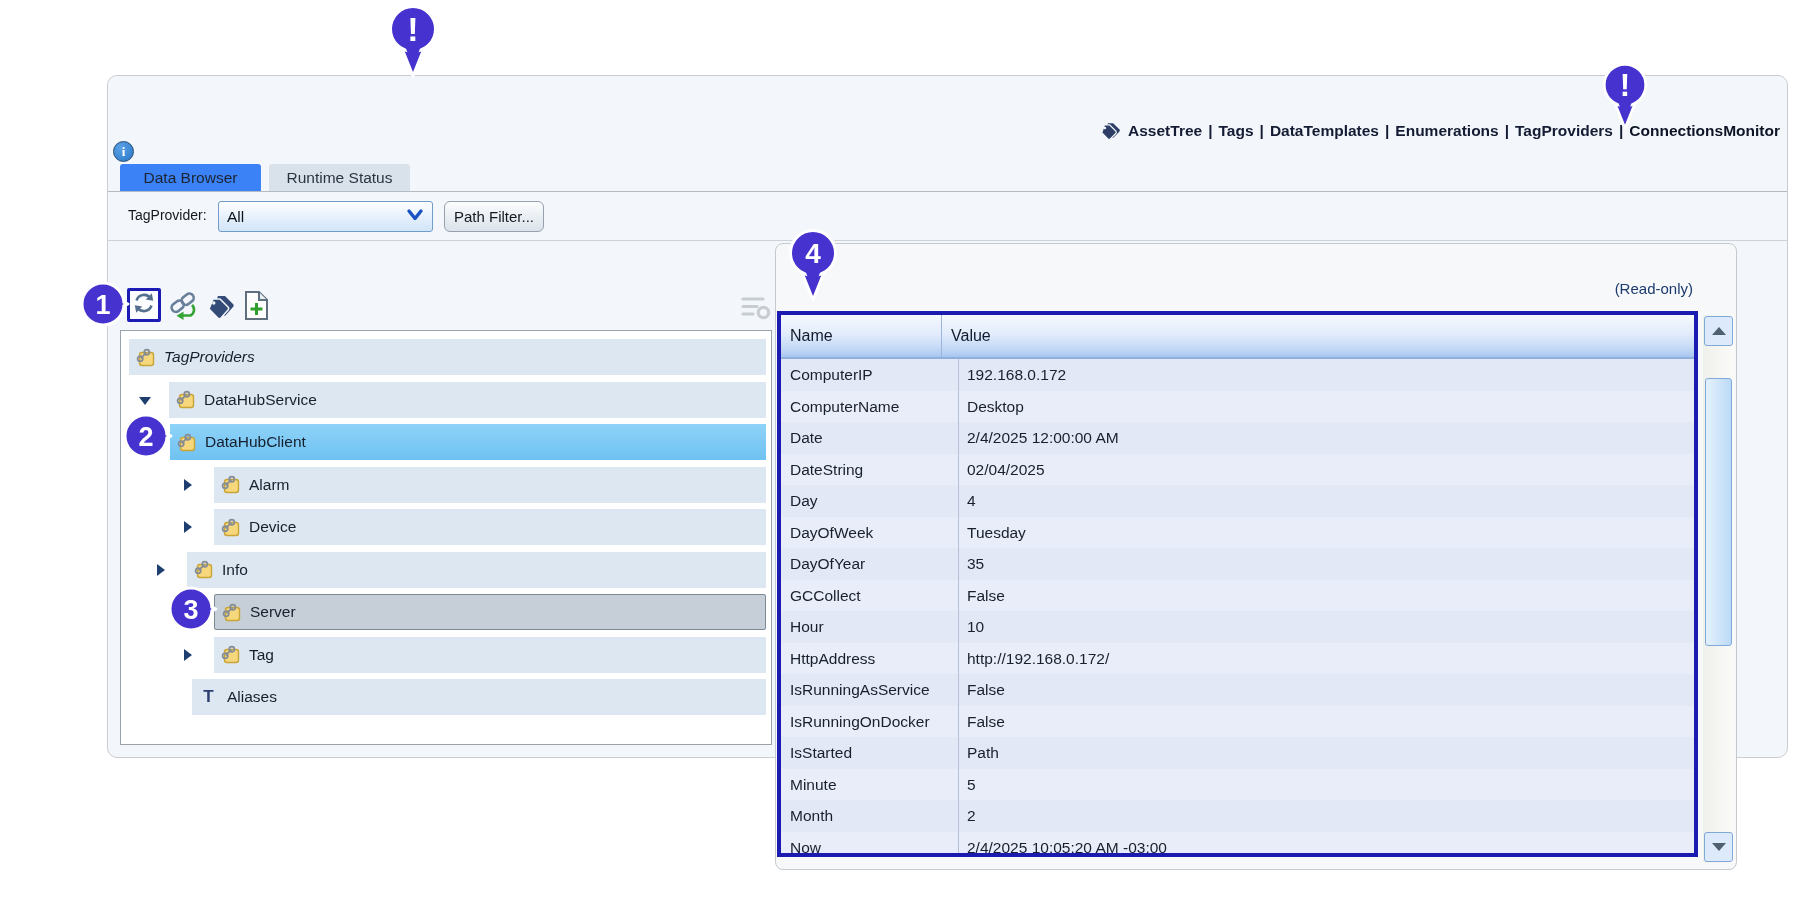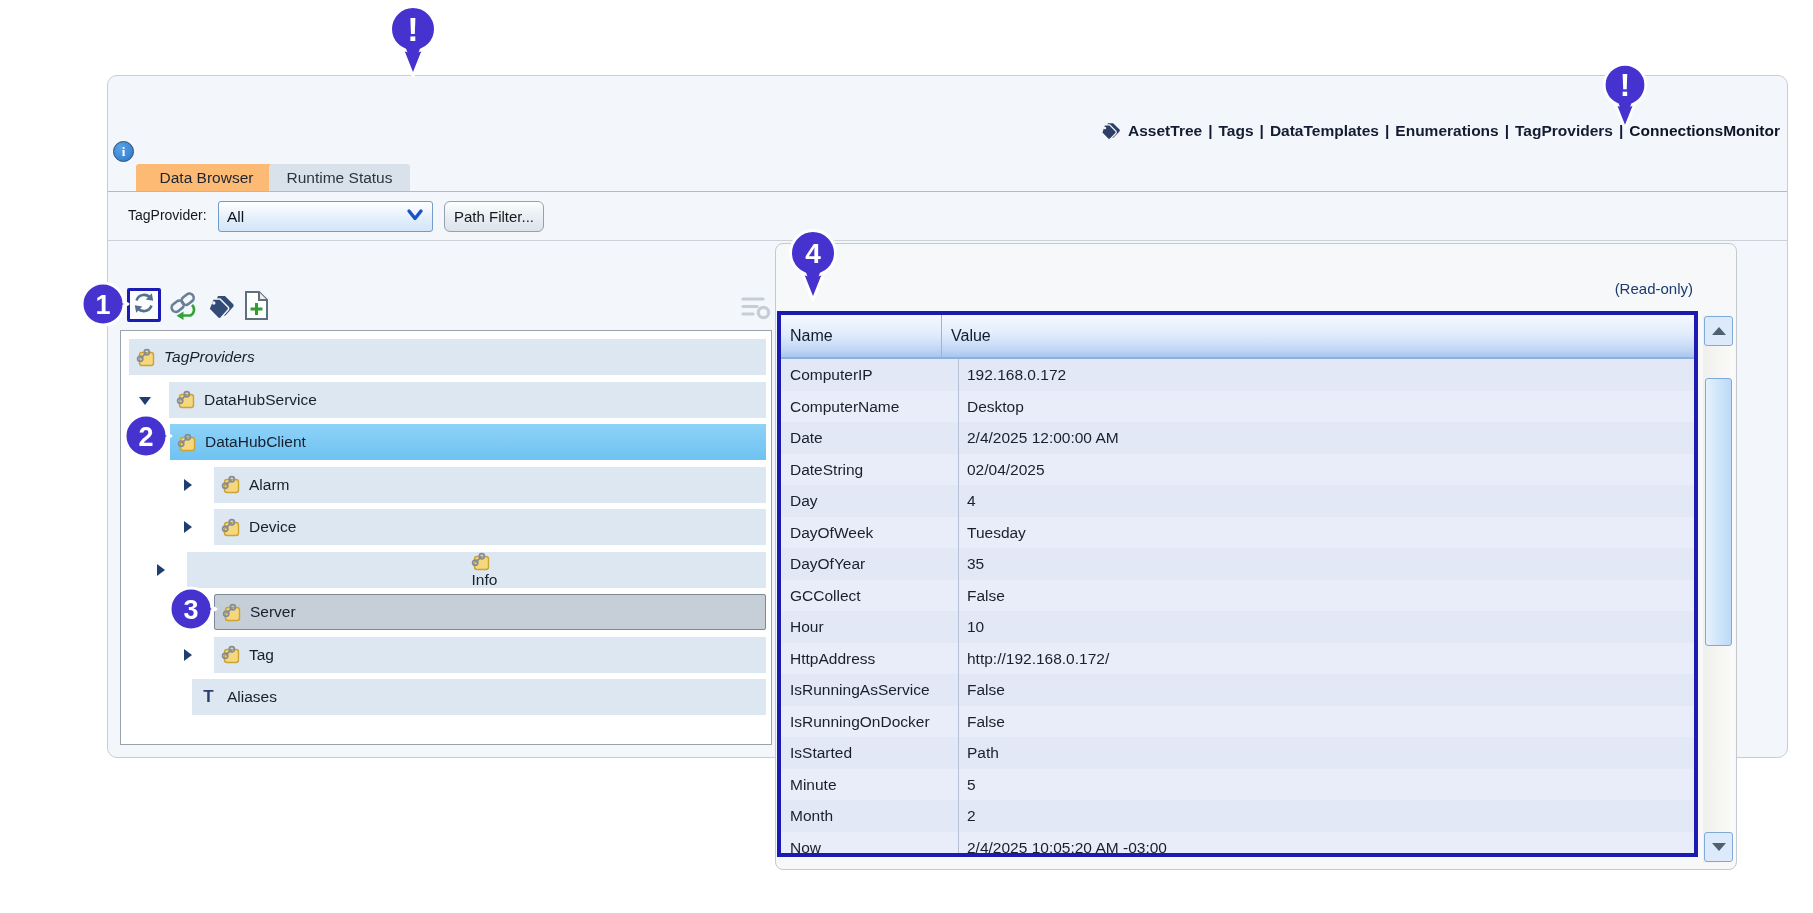--- a/index.html
+++ b/index.html
@@ -27,21 +27,21 @@
   
   .info-icon { position:absolute; left:113px; top:141px; width:21px; height:21px; border-radius:50%;
                background:radial-gradient(circle at 35% 30%, #5aa2e6, #2a77c8);
                border:1.5px solid #23486f; color:#fff; font-weight:bold; font-size:13px;
                display:flex; align-items:center; justify-content:center; font-family:"Liberation Serif",serif; }
 
   
   .tabs-line { position:absolute; left:108px; top:191px; width:1679px; border-top:1px solid #b3bac2; }
   .tab { position:absolute; top:164px; height:27px; width:141px; display:flex; align-items:center;
          justify-content:center; font-size:15.5px; border-radius:3px 3px 0 0; cursor:default; }
-  .tab-active { left:120px; background:#fdba74; color:#1c2430;margin-left:16px; }
+  .tab-active { left:120px; background:#3b82f6; color:#1c2430; }
   .tab-inactive { left:269px; background:#d9e2ea; color:#2a3542; }
 
   
   .tp-label { position:absolute; left:128px; top:207px; font-size:14px; color:#15181d; }
   .dropdown { position:absolute; left:218px; top:201px; width:215px; height:31px;
               border:1.5px solid #6f9cc9; border-radius:3px;
               background:linear-gradient(180deg,#ffffff,#e2eefb 60%,#d2e5f9);
               display:flex; align-items:center; padding:0 8px; font-size:15.5px; color:#10141a; }
   .dropdown .dd-value { flex:1; }
   .btn-pathfilter { position:absolute; left:444px; top:201px; width:100px; height:31px;
@@ -258,21 +258,21 @@
           <span style="display: inline-flex;">
             <svg width="19" height="19" viewBox="0 0 19 19">
     <rect x="3.5" y="4.5" width="14" height="13" rx="2.5" fill="#f6d77c" stroke="#c9a437" stroke-width="1.4"></rect>
     <line x1="4.6" y1="10.4" x2="10.4" y2="4.6" stroke="#858c95" stroke-width="1.8"></line>
     <circle cx="4.2" cy="10.8" r="2.6" fill="none" stroke="#858c95" stroke-width="1.7"></circle>
     <circle cx="10.8" cy="4.2" r="2.6" fill="none" stroke="#858c95" stroke-width="1.7"></circle>
   </svg>
           </span>
           <span class="lbl">Device</span>
         </div>
-        <div class="tree-row" style="margin-left: 66px; flex-direction: column;">
+        <div class="tree-row" style="margin-left: 66px;">
           <div class="tree-arrow arrow-col"></div>
           <span style="display: inline-flex;">
             <svg width="19" height="19" viewBox="0 0 19 19">
     <rect x="3.5" y="4.5" width="14" height="13" rx="2.5" fill="#f6d77c" stroke="#c9a437" stroke-width="1.4"></rect>
     <line x1="4.6" y1="10.4" x2="10.4" y2="4.6" stroke="#858c95" stroke-width="1.8"></line>
     <circle cx="4.2" cy="10.8" r="2.6" fill="none" stroke="#858c95" stroke-width="1.7"></circle>
     <circle cx="10.8" cy="4.2" r="2.6" fill="none" stroke="#858c95" stroke-width="1.7"></circle>
   </svg>
           </span>
           <span class="lbl">Info</span>

